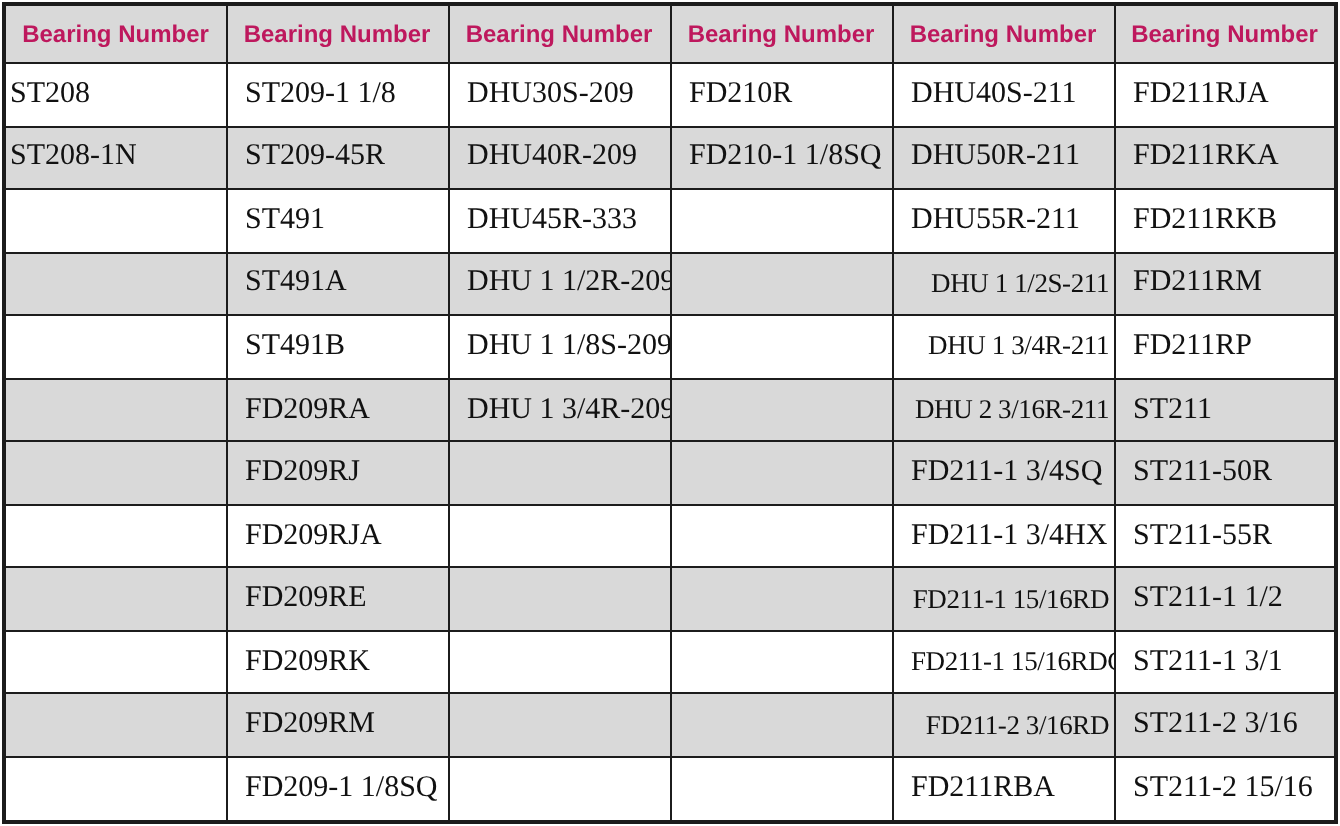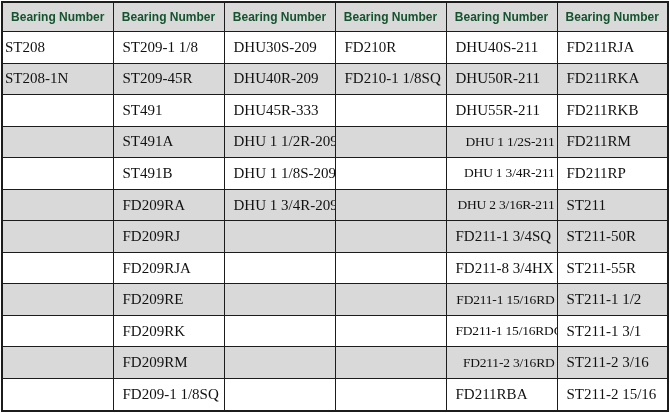--- a/index.html
+++ b/index.html
@@ -18,21 +18,21 @@
     border:2.5px solid var(--border);
   }
   th,td{
     border:1.5px solid var(--border);
     white-space:nowrap;overflow:hidden;
     vertical-align:middle;
   }
   th{
     background:var(--header-bg);
     font-family:"Liberation Sans",sans-serif;
-    font-weight:bold;font-size:12px;color:#14532d;
+    font-weight:bold;font-size:12px;color:#be185d;
     text-align:center;height:26px;
   }
   td{
     background:var(--row-bg);
     font-family:"Liberation Serif",serif;
     font-size:15px;color:#111;
     text-align:left;padding:0 2px 0 9px;
   }
   td.center{text-align:left;padding:0 2px;}
   td.tight{font-size:13.5px;letter-spacing:-0.2px;text-align:right;}
@@ -108,21 +108,21 @@
           <td></td>
           <td></td>
           <td>FD211-1 3/4SQ</td>
           <td>ST211-50R</td>
         </tr>
         <tr>
           <td class="center"></td>
           <td>FD209RJA</td>
           <td></td>
           <td></td>
-          <td>FD211-8 3/4HX</td>
+          <td>FD211-1 3/4HX</td>
           <td>ST211-55R</td>
         </tr>
         <tr class="alt">
           <td class="center"></td>
           <td>FD209RE</td>
           <td></td>
           <td></td>
           <td class="tight">FD211-1 15/16RD</td>
           <td>ST211-1 1/2</td>
         </tr>

